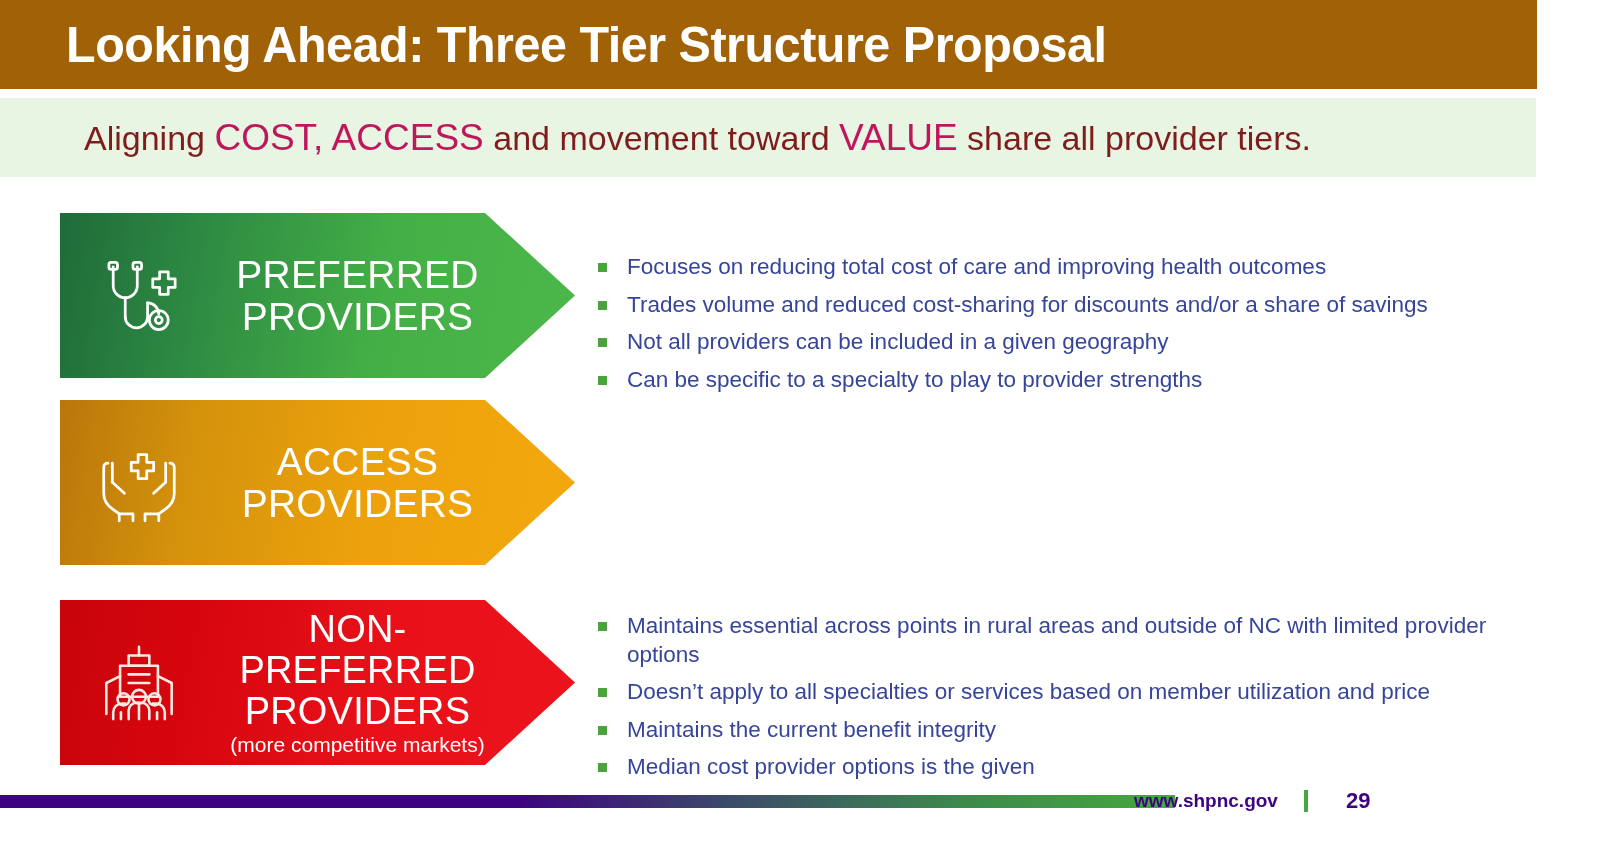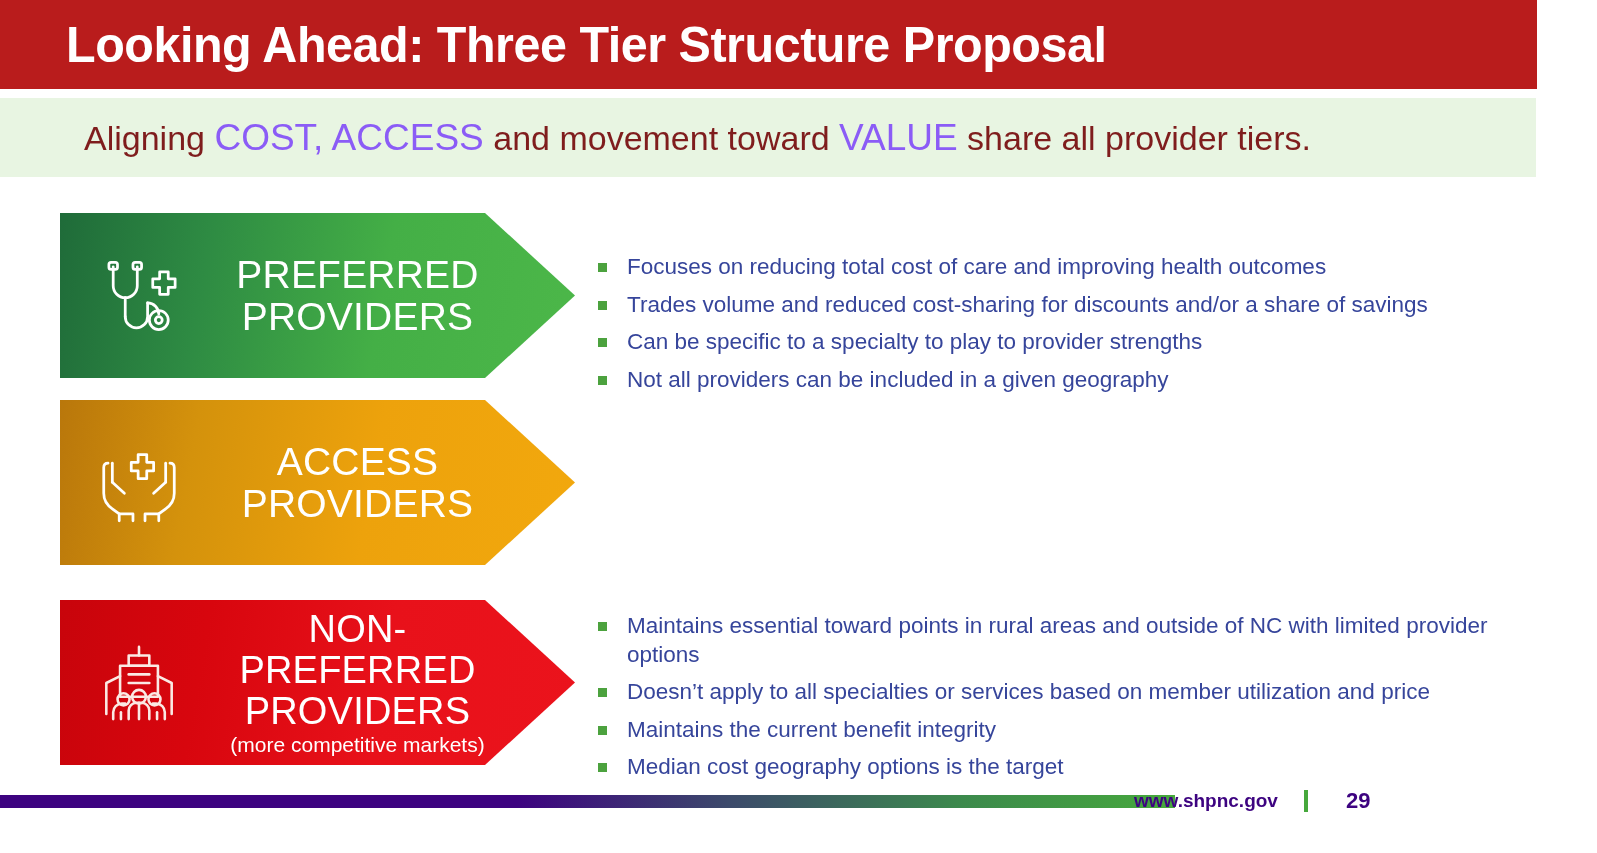--- a/index.html
+++ b/index.html
@@ -7,21 +7,21 @@
     width:1597px;height:853px;
     background:#ffffff;
     font-family:"Liberation Sans", sans-serif;
     overflow:hidden;
     position:relative;
   }
 
   
   .title-bar{
     position:absolute;left:0;top:0;width:1537px;height:89px;
-    background:#b91c1c;
+    background:#a16207;
     display:flex;align-items:center;
   }
   .title-text{
     color:#ffffff;
     font-size:50px;
     font-weight:bold;
     letter-spacing:-0.5px;
     margin-left:66px;
     white-space:nowrap;
     transform:scaleX(0.97);
@@ -33,21 +33,21 @@
     background:#E8F5E2;
     display:flex;align-items:center;
   }
   .subtitle-text{
     margin-left:84px;
     font-size:34px;
     white-space:nowrap;
     line-height:1;
   }
   .sub-green{color:#7f1d1d;}
-  .sub-blue{color:#8b5cf6;font-size:37px;}
+  .sub-blue{color:#be185d;font-size:37px;}
 
   
   .tiers{
     position:absolute;left:0;top:185px;width:1597px;height:600px;
   }
   .tier-row{position:absolute;left:0;width:1597px;}
   .tier-row.r1{top:28px;height:165px;}
   .tier-row.r2{top:215px;height:165px;padding-left:32px;}
   .tier-row.r3{top:415px;height:165px;}
 
@@ -157,25 +157,25 @@
       <div class="bullet">
         <span class="marker"></span>
         <span class="txt">Focuses on reducing total cost of care and improving health outcomes</span>
       </div>
       <div class="bullet">
         <span class="marker"></span>
         <span class="txt">Trades volume and reduced cost-sharing for discounts and/or a share of savings</span>
       </div>
       <div class="bullet">
         <span class="marker"></span>
+        <span class="txt">Not all providers can be included in a given geography</span>
+      </div>
+      <div class="bullet">
+        <span class="marker"></span>
         <span class="txt">Can be specific to a specialty to play to provider strengths</span>
-      </div>
-      <div class="bullet">
-        <span class="marker"></span>
-        <span class="txt">Not all providers can be included in a given geography</span>
       </div>
     </div>
   </div>
 
   <div class="tier-row r2">
     <div class="arrow orange">
       <span class="arrow-icon">
         <svg viewBox="0 0 100 100" fill="none" stroke="#ffffff" stroke-width="3.2" stroke-linecap="round" stroke-linejoin="round">
           <path d="M41 26 h8 v-9 h10 v9 h8 v10 h-8 v9 H49 v-9 h-8 z"></path>
           <path d="M14 27 c-3 0 -5 2 -5 5 v30 c0 8 4 14 10 18 l8 6 v8"></path>
@@ -189,33 +189,33 @@
         </svg>
       </span>
       <span class="arrow-label">
         <span class="main">ACCESS</span>
         <span class="main">PROVIDERS</span>
       </span>
     </div>
     <div class="bullets b2">
       <div class="bullet">
         <span class="marker"></span>
-        <span class="txt">Maintains essential toward points in rural areas and outside of NC with limited provider options</span>
+        <span class="txt">Maintains essential across points in rural areas and outside of NC with limited provider options</span>
       </div>
       <div class="bullet">
         <span class="marker"></span>
         <span class="txt">Doesn’t apply to all specialties or services based on member utilization and price</span>
       </div>
       <div class="bullet">
         <span class="marker"></span>
         <span class="txt">Maintains the current benefit integrity</span>
       </div>
       <div class="bullet">
         <span class="marker"></span>
-        <span class="txt">Median cost geography options is the target</span>
+        <span class="txt">Median cost provider options is the given</span>
       </div>
     </div>
   </div>
 
   <div class="tier-row r3">
     <div class="arrow red">
       <span class="arrow-icon">
         <svg viewBox="0 0 100 100" fill="none" stroke="#FBE9E4" stroke-width="3" stroke-linecap="round" stroke-linejoin="round">
           <path d="M50 8 v10"></path>
           <rect x="38" y="18" width="24" height="12"></rect>

